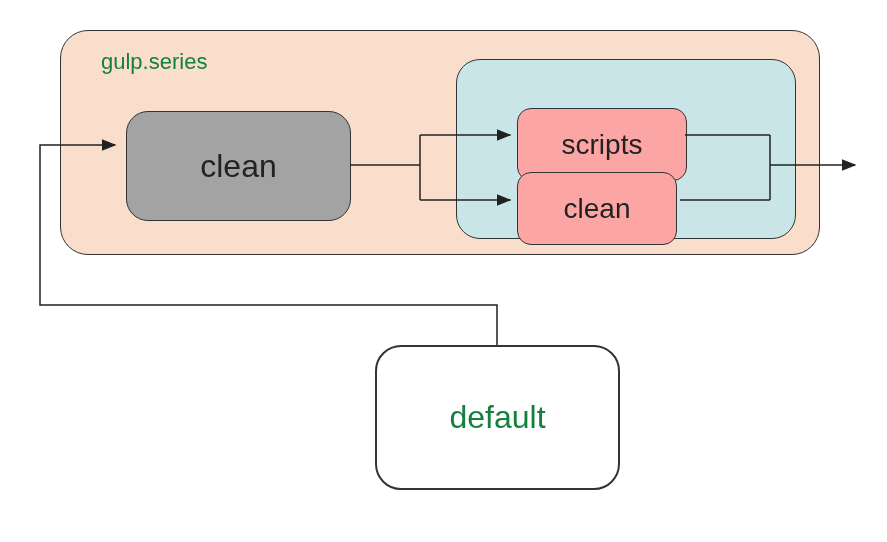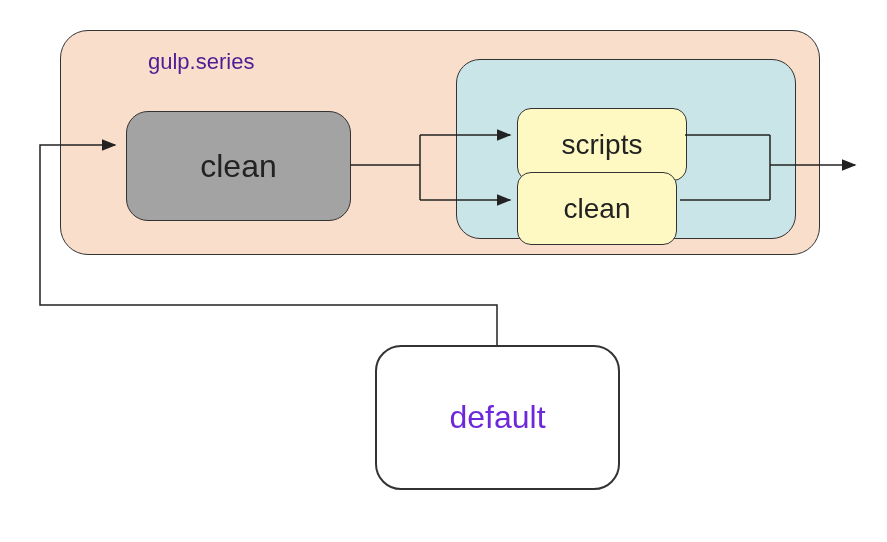--- a/index.html
+++ b/index.html
@@ -19,22 +19,21 @@
       background: #fadecc;
       border: 1px solid #333;
       border-radius: 28px;
     }
     .series-label {
       position: absolute;
       left: 40px;
       top: 18px;
       font-size: 22px;
       font-weight: 500;
-      color: #4c1d95;
-      margin-left: 47px;
+      color: #15803d;
     }
     .clean-box {
       position: absolute;
       left: 65px;
       top: 80px;
       width: 225px;
       height: 110px;
       background: #a3a3a3;
       border: 1px solid #333;
       border-radius: 22px;
@@ -59,21 +58,21 @@
     .parallel-label {
       position: absolute;
       left: 28px;
       top: 12px;
       font-size: 21px;
       font-weight: 500;
       color: #222;
     }
     .task-box {
       position: absolute;
-      background: #fef9c3;
+      background: #fca5a5;
       border: 1px solid #333;
       border-radius: 14px;
       display: flex;
       align-items: center;
       justify-content: center;
       height: 73px;
     }
     .scripts-box {
       left: 60px;
       top: 48px;
@@ -96,21 +95,21 @@
       height: 145px;
       background: #fff;
       border: 2px solid #333;
       border-radius: 26px;
       display: flex;
       align-items: center;
       justify-content: center;
     }
     .default-text {
       font-size: 32px;
-      color: #6d28d9;
+      color: #15803d;
     }
     svg.arrows {
       position: absolute;
       left: 0;
       top: 0;
       width: 887px;
       height: 542px;
       pointer-events: none;
     }
   </style>

